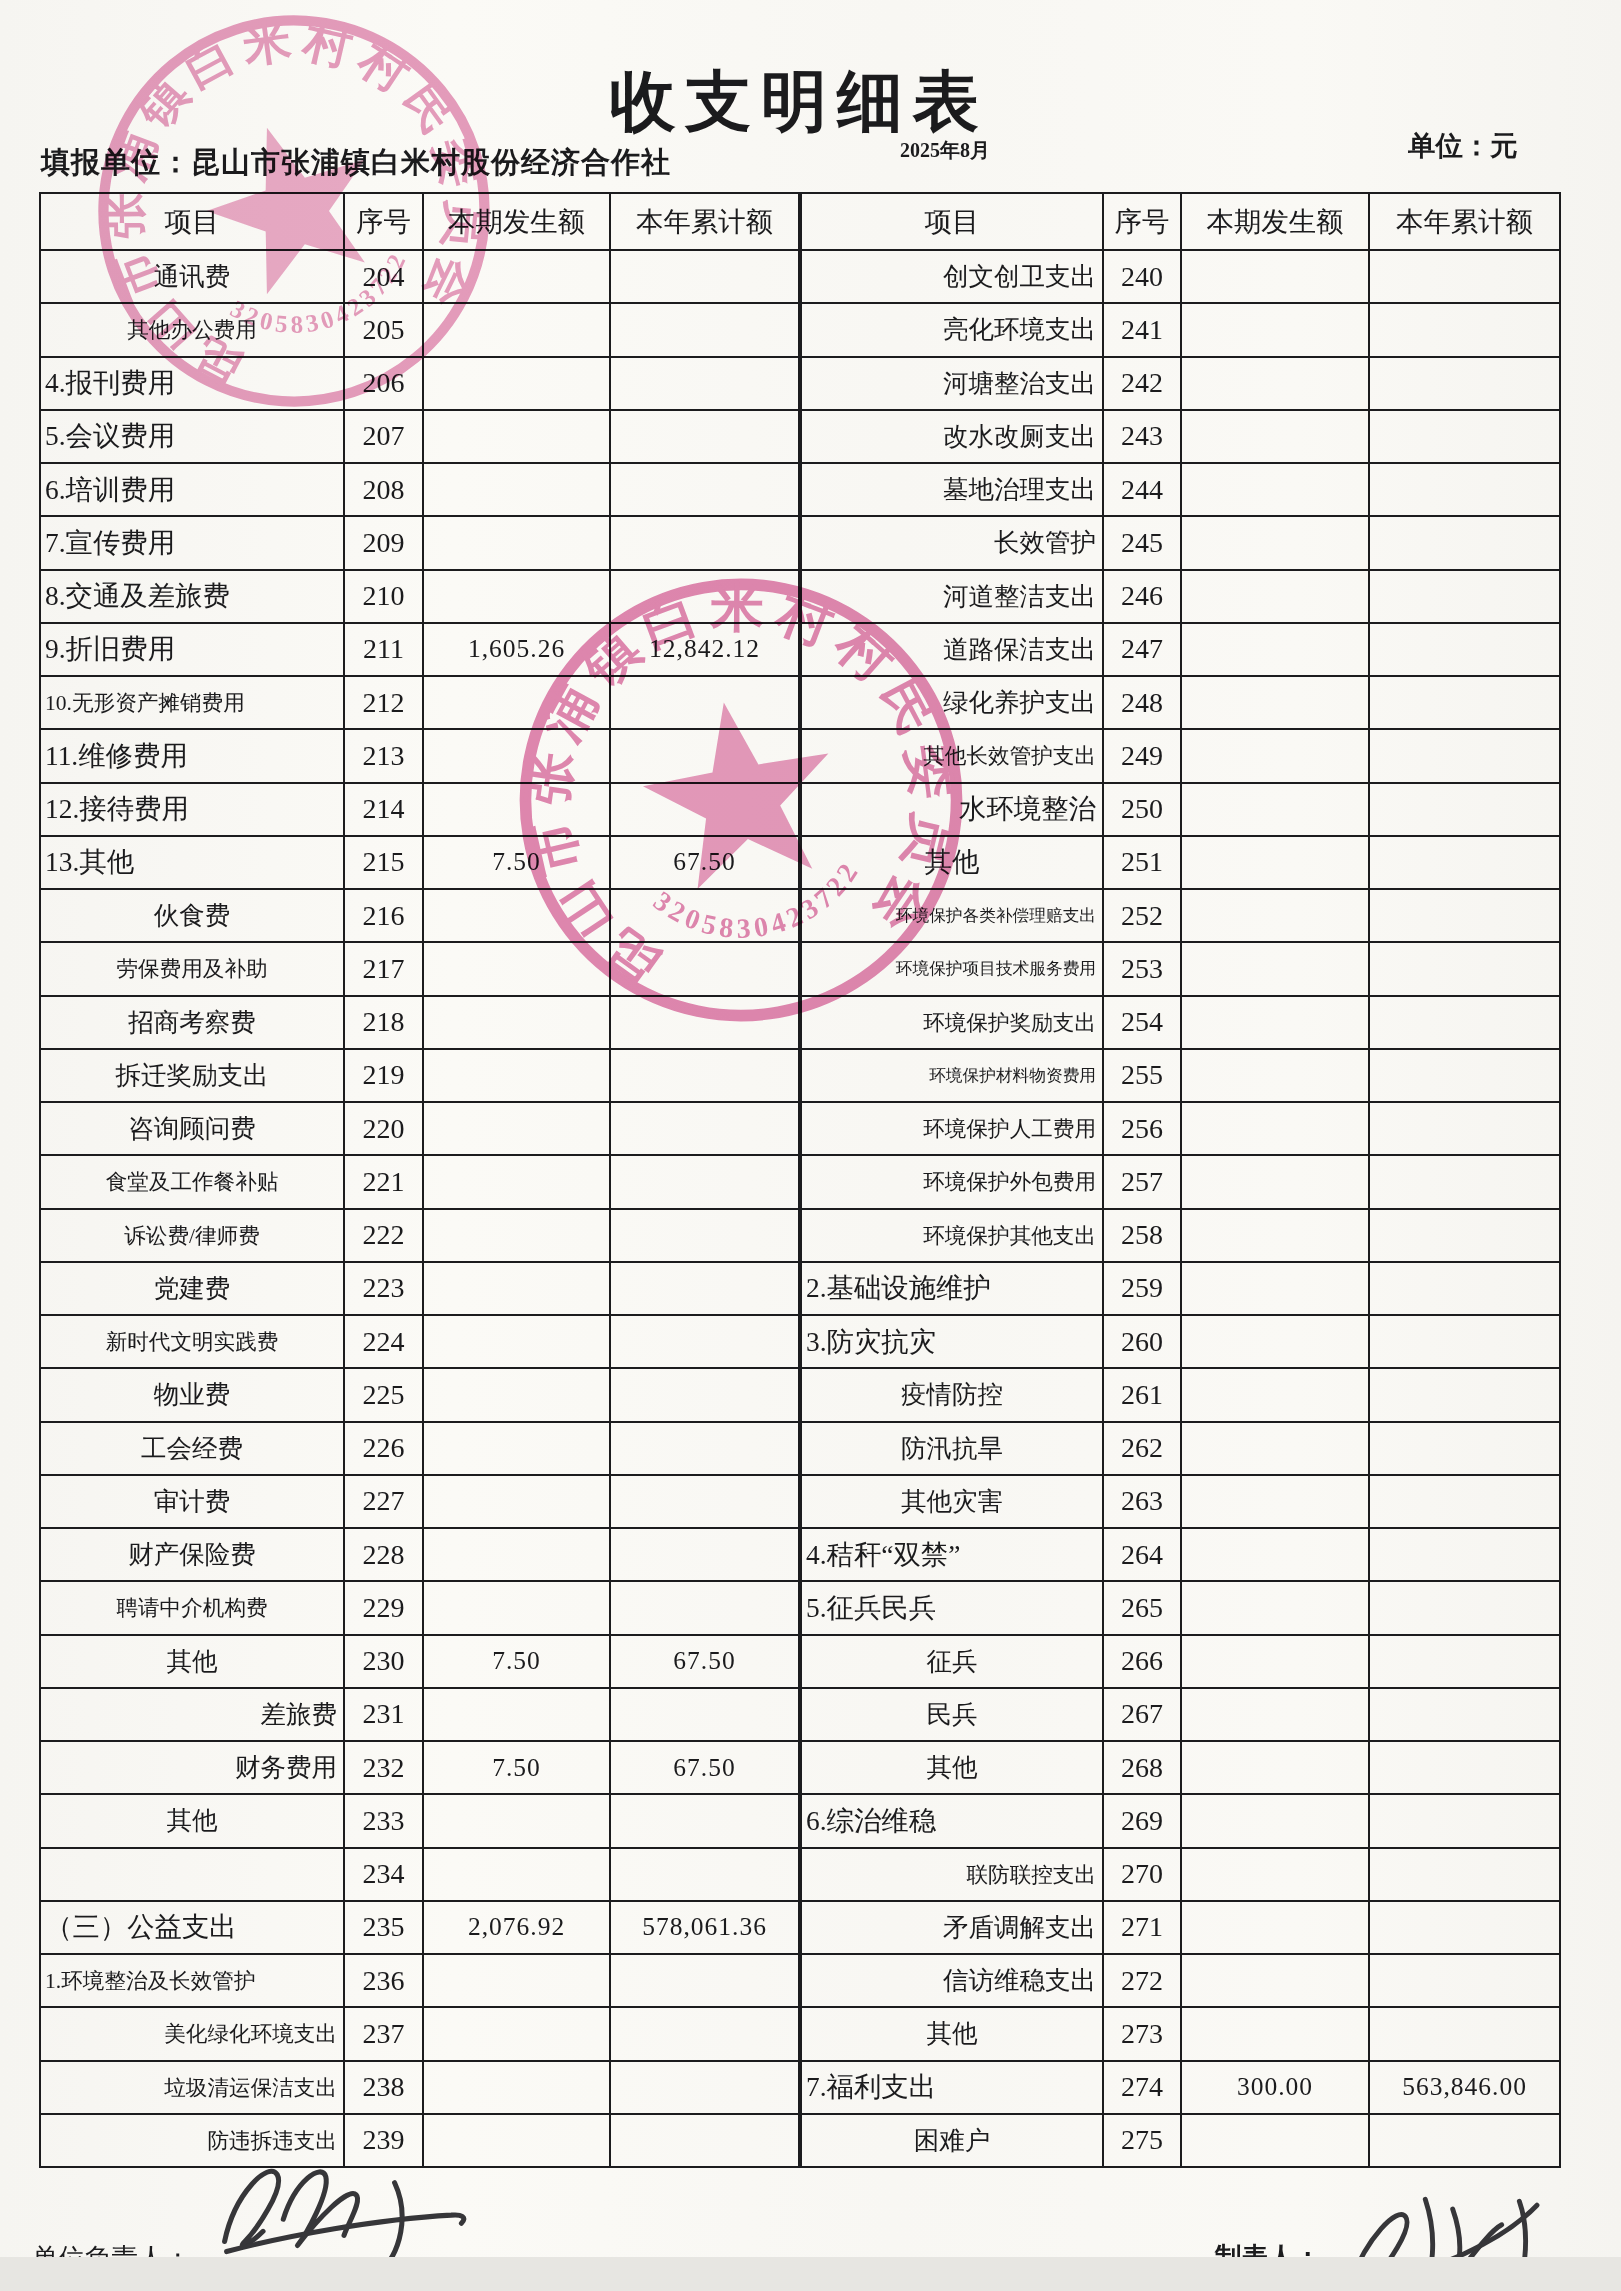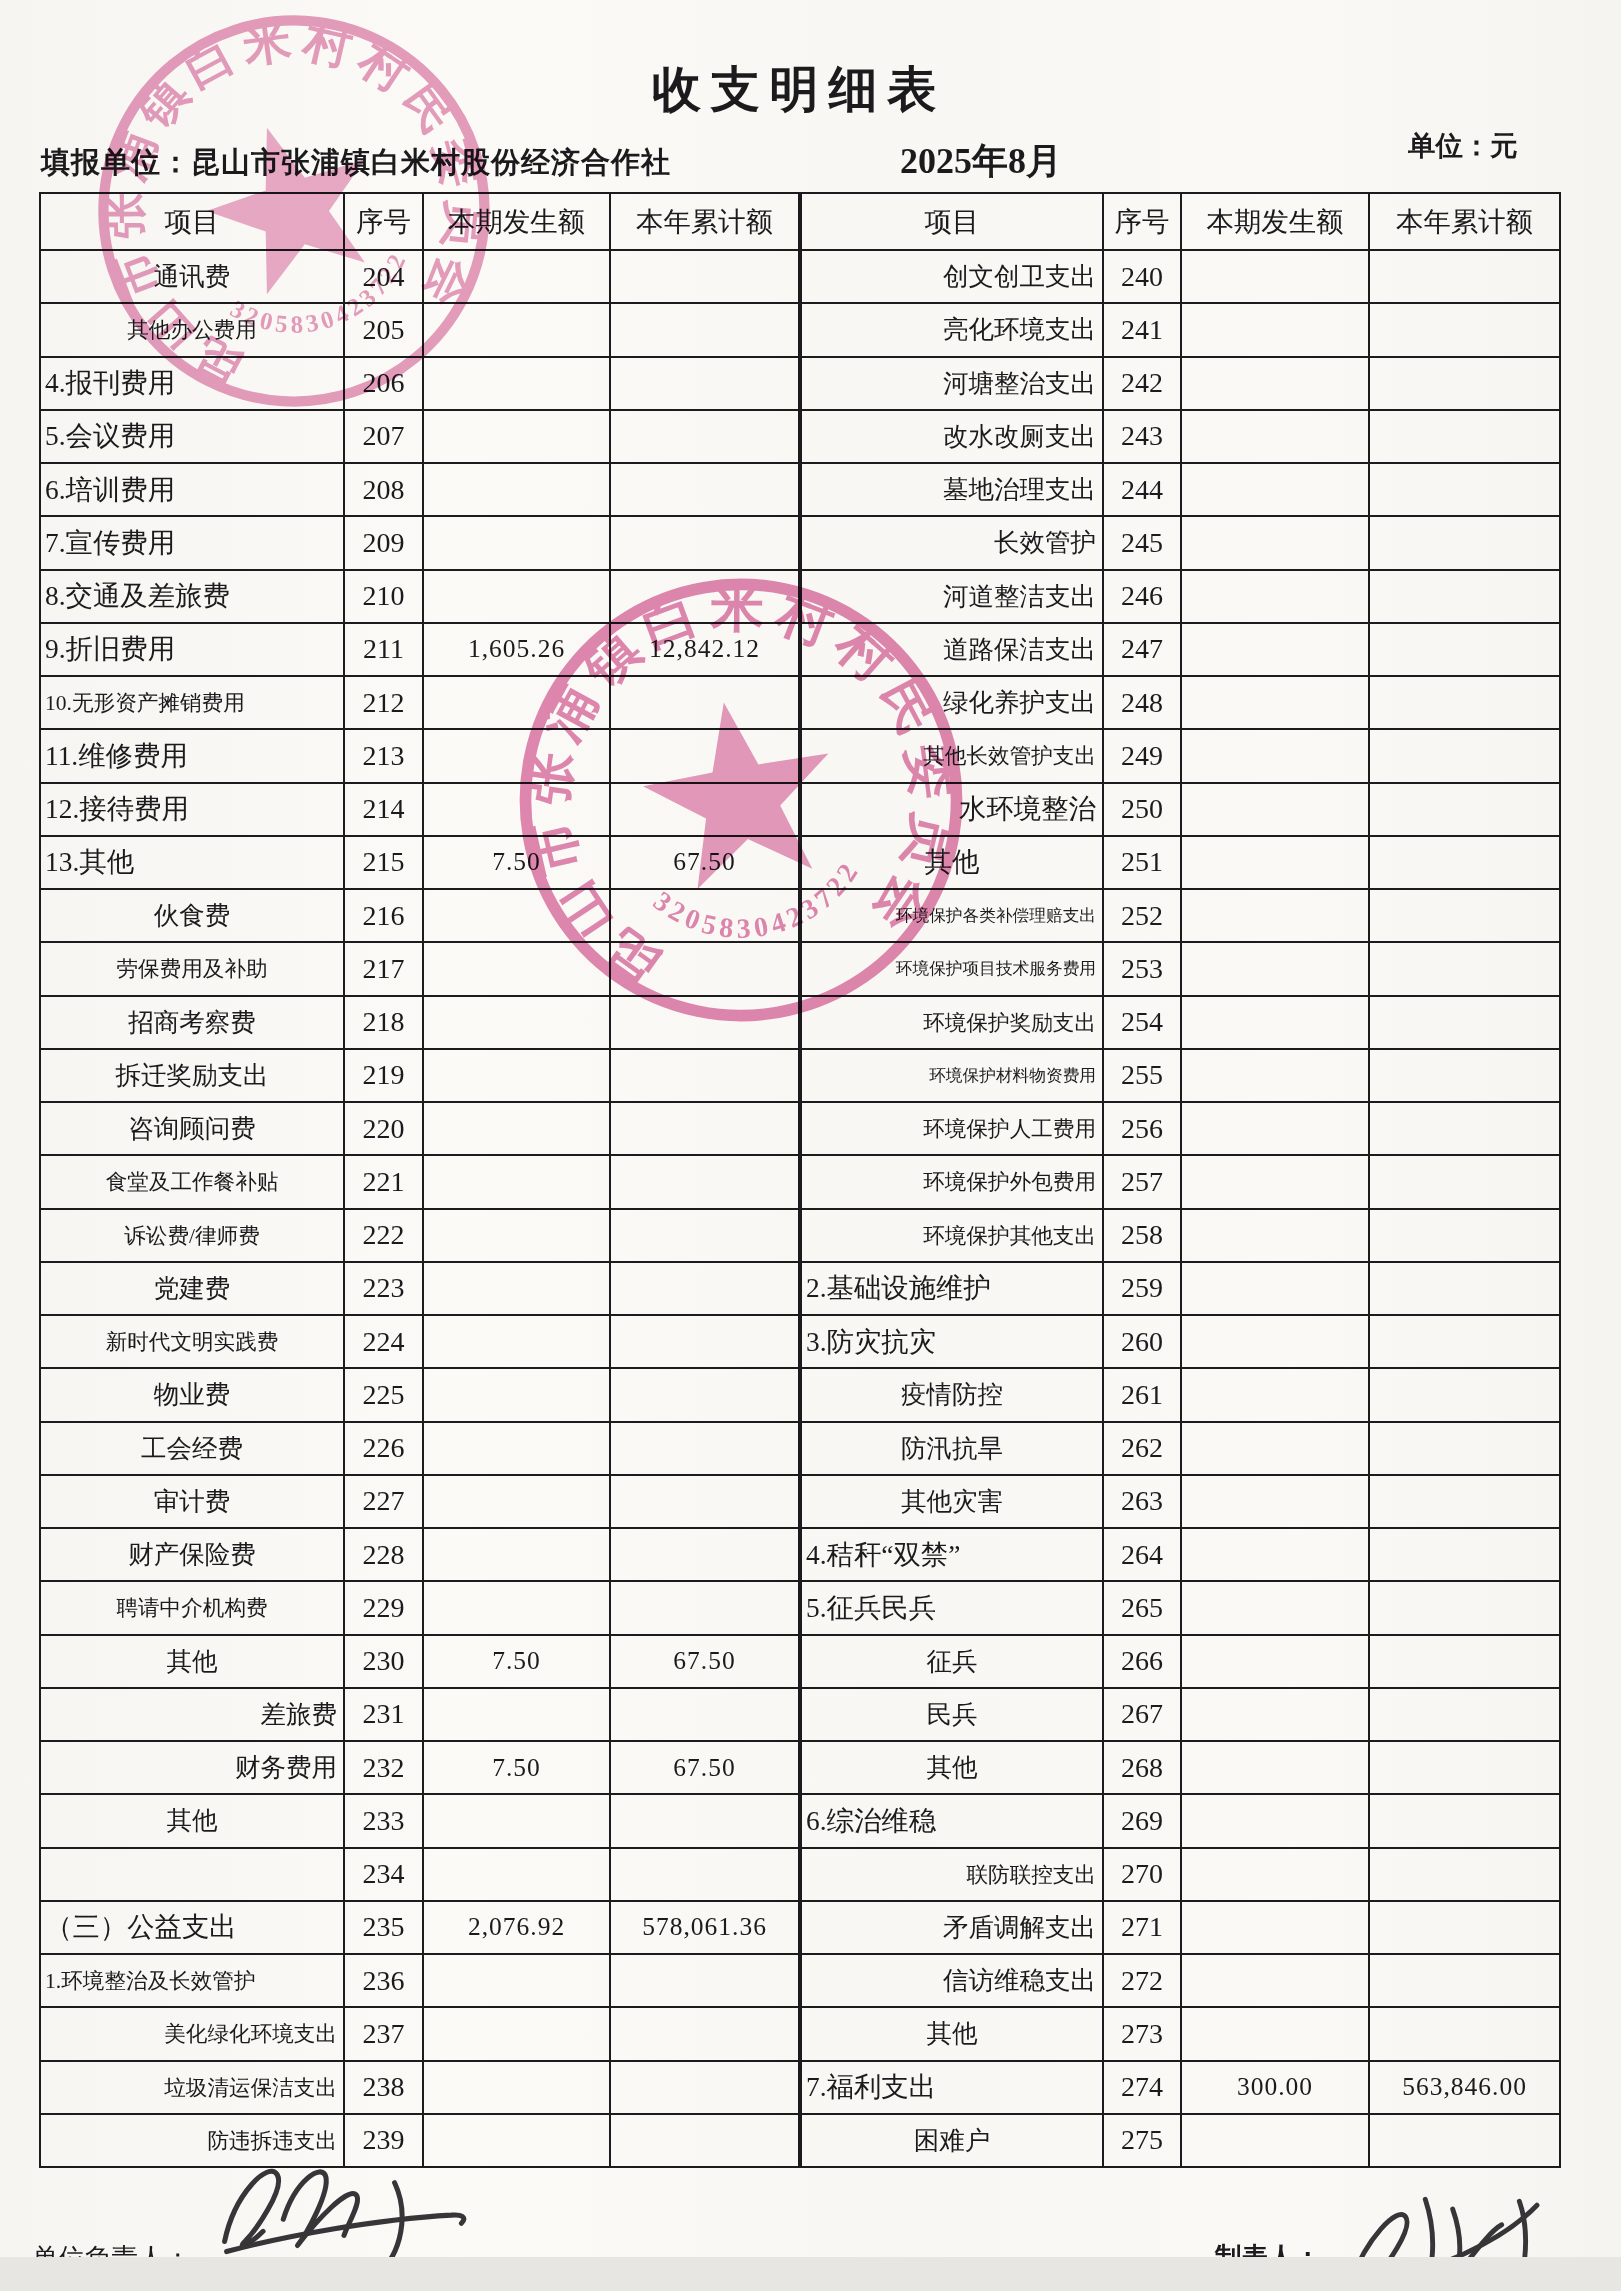--- a/index.html
+++ b/index.html
@@ -3,23 +3,23 @@
 <meta charset="utf-8">
 <style>
   html,body{margin:0;padding:0;background:#c9c9c9;}
   .page{
     position:relative;width:1621px;height:2292px;
     background:linear-gradient(90deg,#f6f5f1 0%,#fbfaf6 28%,#f8f7f3 55%,#faf9f5 80%,#f5f4f0 100%);
     font-family:"Liberation Serif","DejaVu Serif",serif;
     color:#1b1b1d;overflow:hidden;
   }
   .title{position:absolute;top:57px;left:0;width:1598px;text-align:center;
-    font-size:49px;font-weight:600;letter-spacing:9.8px;}
+    font-size:66px;font-weight:600;letter-spacing:9.8px;}
   .report-unit{position:absolute;top:143px;left:41px;font-size:29px;font-weight:600;letter-spacing:1px;white-space:nowrap;}
-  .period{position:absolute;top:137px;left:900px;font-size:36px;font-weight:600;}
+  .period{position:absolute;top:137px;left:900px;font-size:20px;font-weight:600;}
   .unit-note{position:absolute;top:128px;left:1408px;font-size:27.4px;font-weight:600;}
   .grid{position:absolute;top:192px;left:39px;display:flex;}
   table{border-collapse:collapse;table-layout:fixed;height:1976px;background:transparent;}
   table{border:2.9px solid #141416;}
   td,th{border:2px solid #1c1c1e;overflow:hidden;white-space:nowrap;padding:0;}
   th{height:55px;font-size:27.4px;font-weight:500;text-align:center;}
   tbody tr{height:53px;}
   td.item.a-l{text-align:left;padding-left:4px;}
   td.item.a-c{text-align:center;}
   td.item.a-r{text-align:right;padding-right:6px;}

